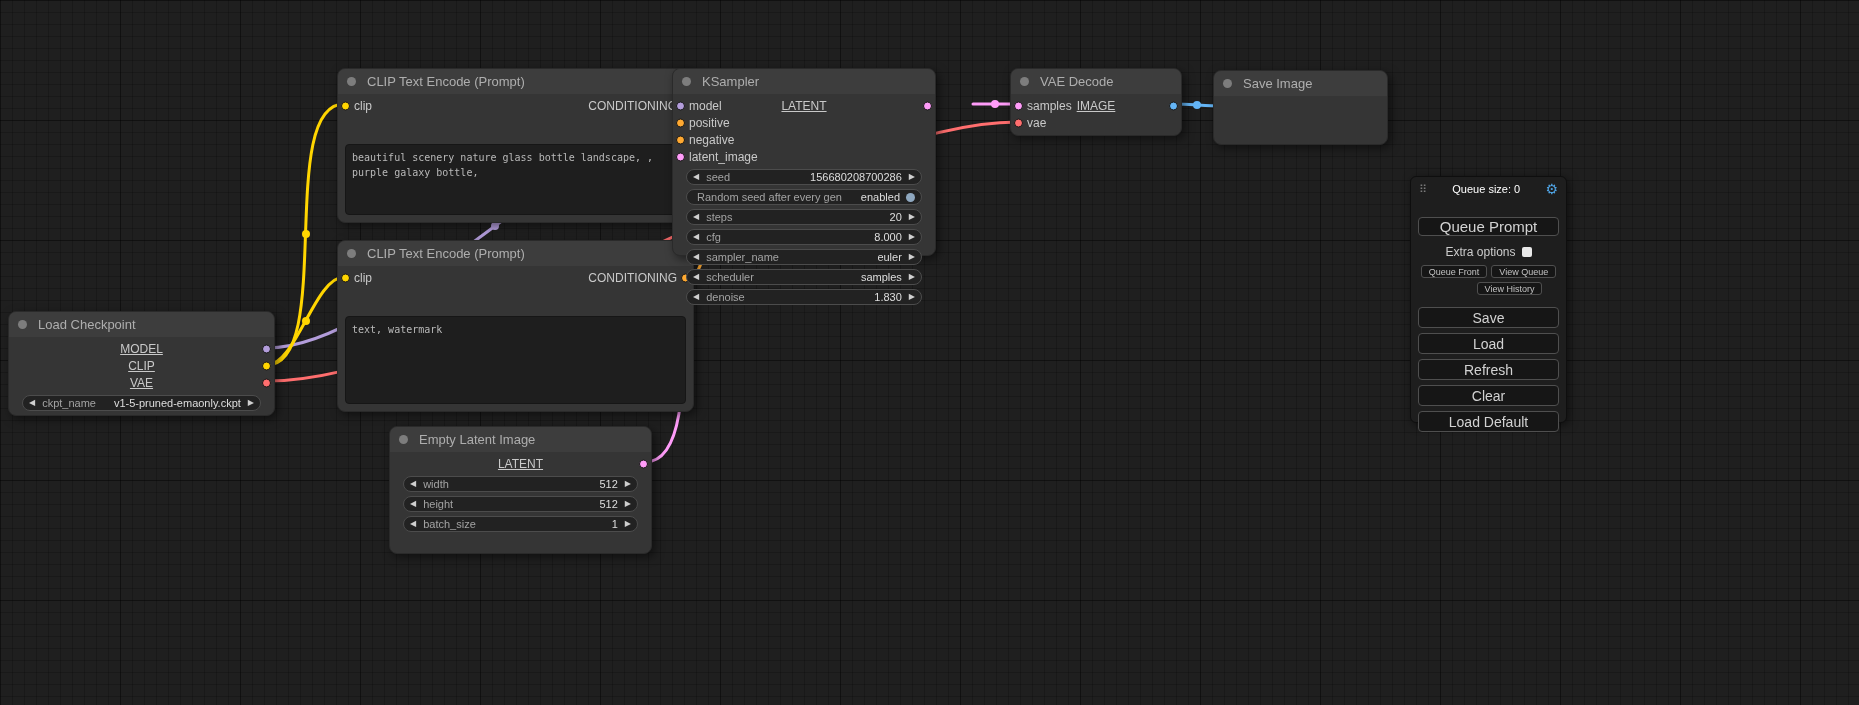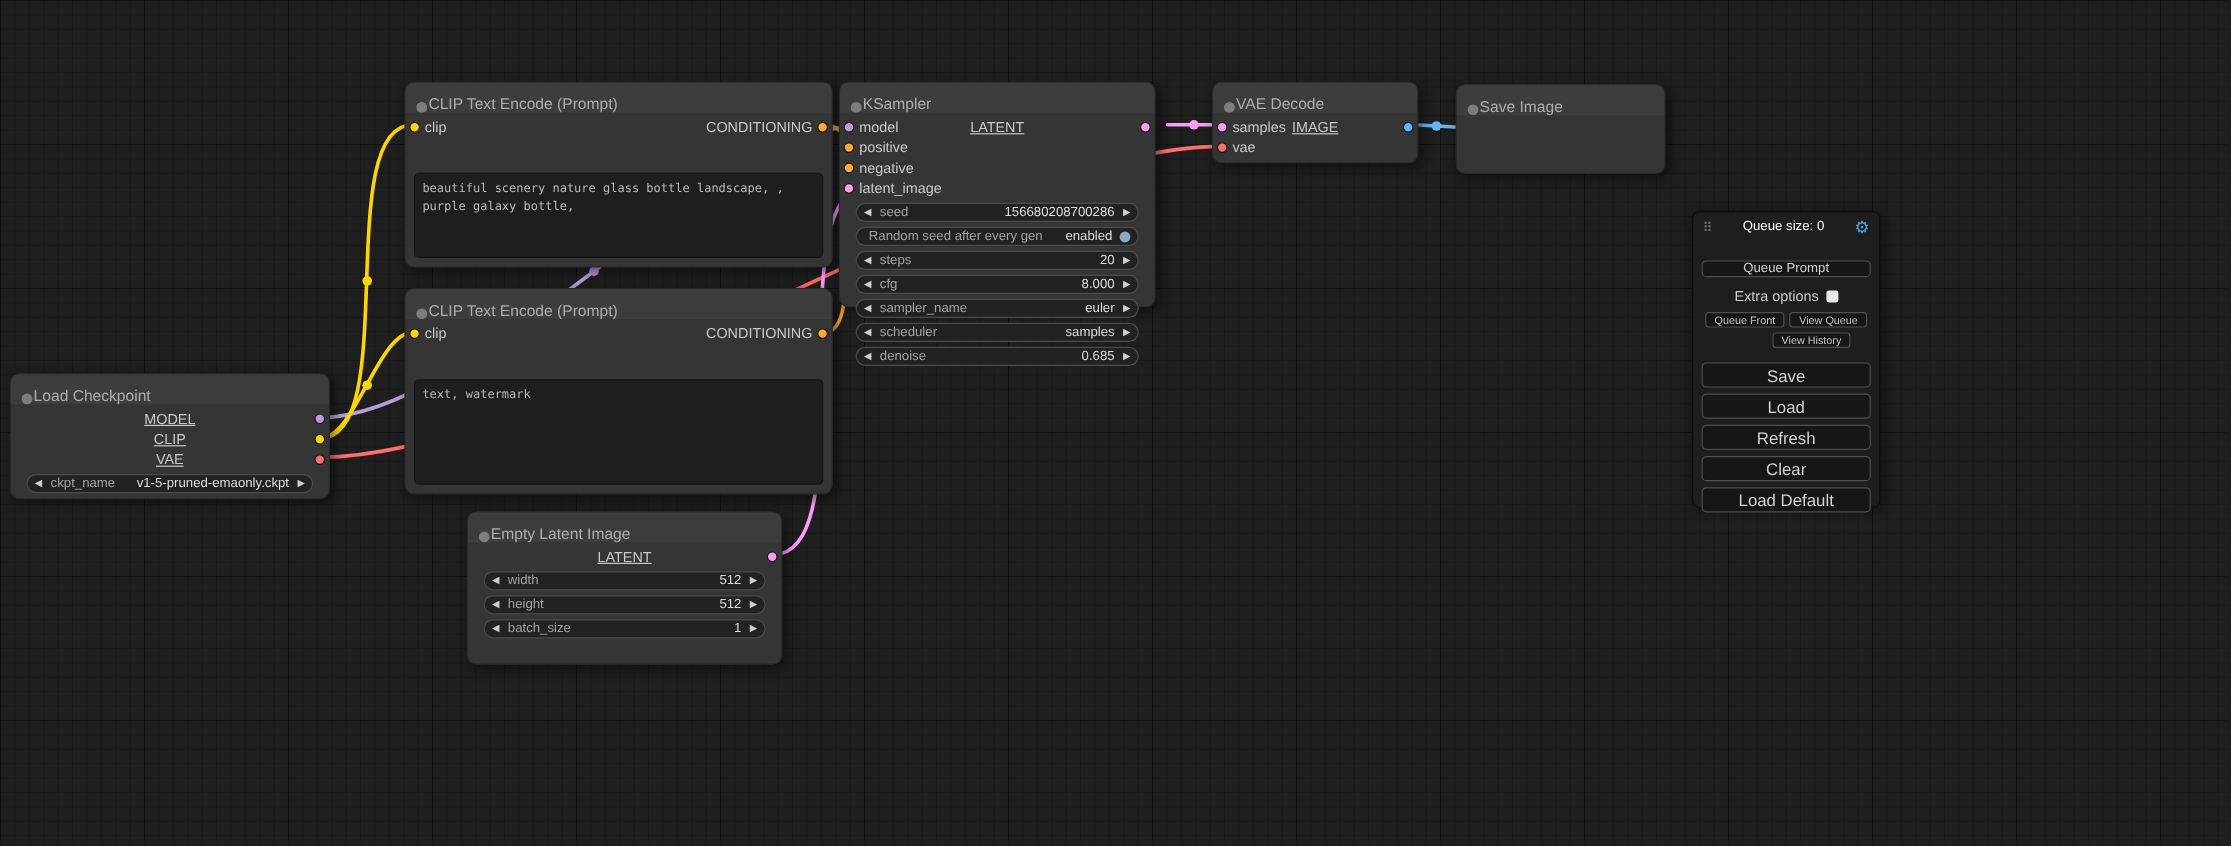--- a/index.html
+++ b/index.html
@@ -19,21 +19,21 @@
   #wires path { fill: none; stroke-width: 3; stroke-linecap: round; }
 
   .node {
     position: absolute; z-index: 2;
     background: #353535; border: 1px solid #2a2a2a; border-radius: 8px;
     box-shadow: 3px 3px 10px rgba(0,0,0,0.5);
     color: #c9c9c9; font-size: 12px;
   }
   .node-title {
     height: 25px; background: #3d3d3d; border-radius: 7px 7px 0 0;
-    display: flex; align-items: flex-end; gap: 1px; padding: 0 9px;
+    display: flex; align-items: center; gap: 11px; padding: 0 9px;
     color: #aeaeae; font-size: 13px; white-space: nowrap; overflow: hidden;
   }
   .collapse-dot { width: 9px; height: 9px; border-radius: 50%; flex: none; }
   .node-body { position: relative; padding-top: 3px; height: calc(100% - 25px); }
 
   .prow { position: relative; height: 17px; display: flex; align-items: center; padding: 0 16px; }
   .prow .plabel { font-size: 12px; color: #c9c9c9; white-space: nowrap; }
   .prow .plabel.right { margin-left: auto; }
   .prow.out { justify-content: center; text-decoration: underline; }
   .abs-top { position: absolute; top: 3px; left: 0; right: 0; }
@@ -72,21 +72,21 @@
   }
   .menu-header { width: 100%; display: flex; align-items: center; justify-content: space-between; height: 18px; }
   .drag-handle { color: #7a7a7a; font-size: 11px; cursor: grab; }
   .queue-size { color: #ffffff; font-size: 11px; }
   .gear { font-size: 14px; cursor: pointer; line-height: 1; }
   .btn {
     width: 141px; height: 21px; background: #161616; border: 1px solid #4f4f4f;
     border-radius: 4px; color: #d2d2d2; font-size: 14px; font-family: "Liberation Sans", sans-serif;
     display: flex; align-items: center; justify-content: center; cursor: pointer;
   }
-  .btn.big { height: 23px; font-size: 11px; margin-top: 21px; }
+  .btn.big { height: 23px; font-size: 15px; margin-top: 21px; }
   .btn-row { display: flex; gap: 4px; margin-top: 6px; }
   .btn.small { width: auto; height: 13px; font-size: 9px; padding: 0 7px; border-radius: 3px; color: #c3c3c3; }
   .extra-row { display: flex; align-items: center; gap: 6px; margin-top: 9px; }
   .extra-label { color: #cccccc; font-size: 12px; }
   .checkbox { width: 10px; height: 10px; background: #e9e9e9; border-radius: 2px; cursor: pointer; }
   .stack { display: flex; flex-direction: column; gap: 5px; margin-top: 12px; }
 </style>
 </head>
 <body>
 
@@ -196,21 +196,21 @@
       </div>
       <div class="widget">
         <span class="arrow">◀</span>
         <span class="wlabel">batch_size</span>
         <span class="wvalue">1</span>
         <span class="arrow">▶</span>
       </div>
     </div>
   </div>
 
-  <div class="node" style="left:699px; top:68px; width:264px; height:188px;">
+  <div class="node" style="left:672px; top:68px; width:264px; height:188px;">
     <div class="node-title">
       <span class="collapse-dot" style="background-color: rgb(125, 125, 125);"></span>
       <span>KSampler</span>
     </div>
     <div class="node-body">
       <div class="prow out abs-top">
         <span class="plabel">LATENT</span>
         <span class="port out" style="background-color: rgb(255, 156, 249);"></span>
       </div>
       <div class="prow">
@@ -260,21 +260,21 @@
       </div>
       <div class="widget">
         <span class="arrow">◀</span>
         <span class="wlabel">scheduler</span>
         <span class="wvalue">samples</span>
         <span class="arrow">▶</span>
       </div>
       <div class="widget">
         <span class="arrow">◀</span>
         <span class="wlabel">denoise</span>
-        <span class="wvalue">0.685</span>
+        <span class="wvalue">1.830</span>
         <span class="arrow">▶</span>
       </div>
     </div>
   </div>
 
   <div class="node" style="left:1010px; top:68px; width:172px; height:68px;">
     <div class="node-title">
       <span class="collapse-dot" style="background-color: rgb(125, 125, 125);"></span>
       <span>VAE Decode</span>
     </div>

